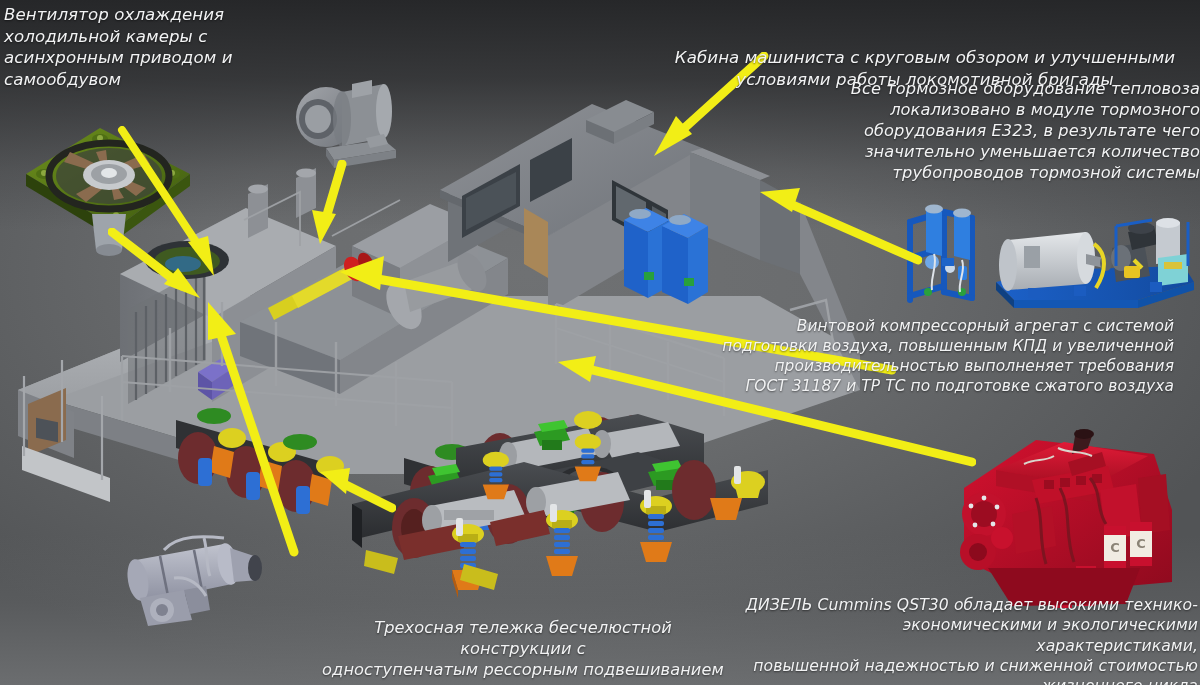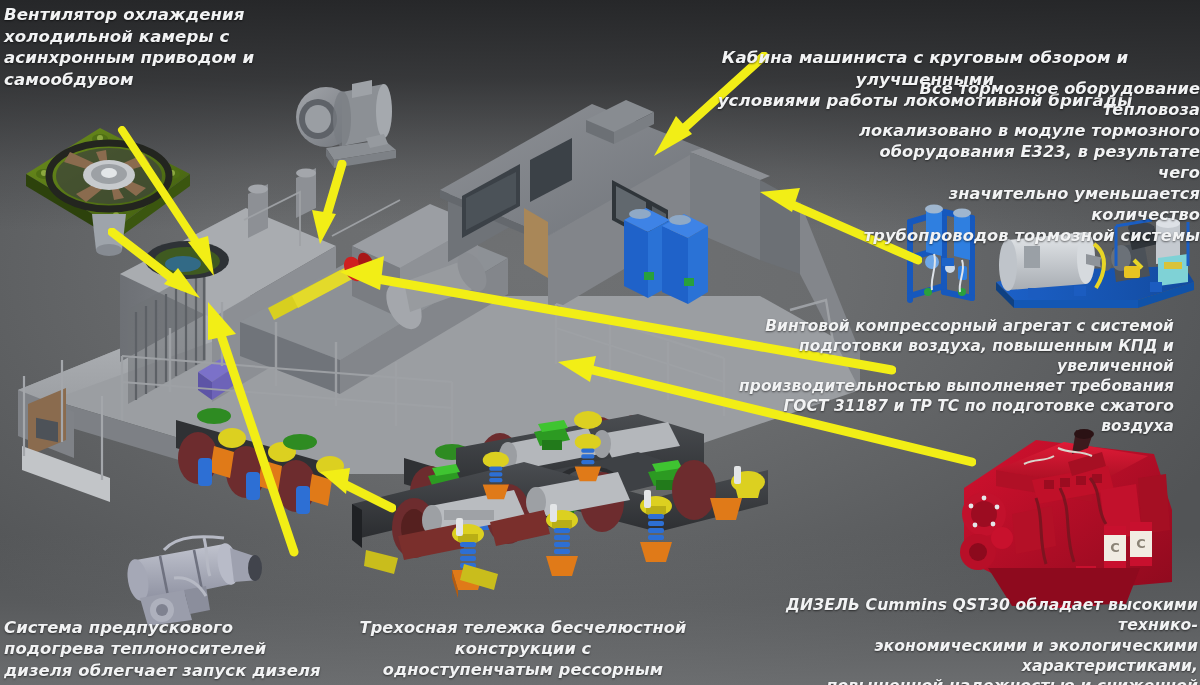--- a/index.html
+++ b/index.html
@@ -24,21 +24,21 @@
     position:absolute;left:0;bottom:0;width:1200px;height:150px;
     background:linear-gradient(0deg,rgba(128,130,132,.55) 0%,rgba(120,122,124,.18) 55%,rgba(110,112,114,0) 100%);
     pointer-events:none;
   }
 
   
   .callout{
     position:absolute;
     color:#f2f3f4;
     font-style:italic;
-    font-weight:700;
+    font-weight:400;
     letter-spacing:.1px;
     line-height:1.30;
     text-shadow:0 1px 2px rgba(0,0,0,.55);
     white-space:pre-line;
     z-index:40;
   }
   .c-left{text-align:left;}
   .c-center{text-align:center;}
   .c-right{text-align:right;}
 
@@ -761,23 +761,20 @@
 условиями работы локомотивной бригады</div>
   <div class="callout c-right" id="cal-brake">Все тормозное оборудование тепловоза
 локализовано в модуле тормозного
 оборудования Е323,  в результате чего
 значительно уменьшается количество
 трубопроводов тормозной системы</div>
   <div class="callout c-right" id="cal-compr">Винтовой компрессорный агрегат с системой
 подготовки воздуха, повышенным КПД и увеличенной
 производительностью выполненяет требования
 ГОСТ 31187 и ТР ТС по подготовке сжатого воздуха</div>
-  <div class="callout c-left" id="cal-preheat">Система предпускового
-подогрева теплоносителей
-дизеля облегчает запуск дизеля</div>
   <div class="callout c-center" id="cal-bogie">Трехосная тележка бесчелюстной конструкции с
 одноступенчатым рессорным подвешиванием с
 моторно-осевыми подшипниками качения</div>
   <div class="callout c-right" id="cal-diesel">ДИЗЕЛЬ Cummins QST30 обладает высокими технико-
 экономическими и экологическими характеристиками,
 повышенной надежностью и сниженной стоимостью
 жизненного цикла</div>
 
 </div>
 

